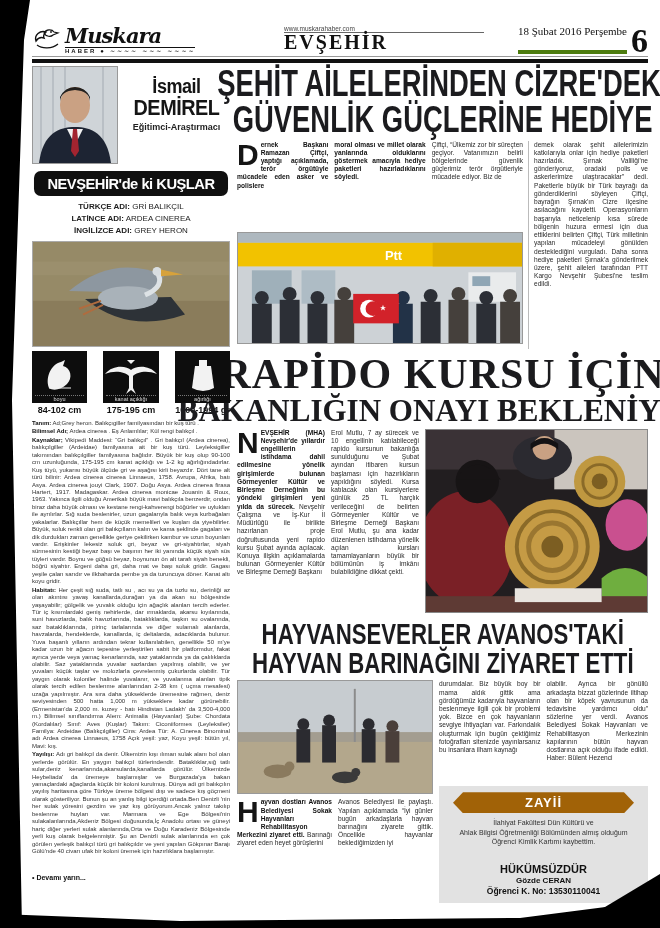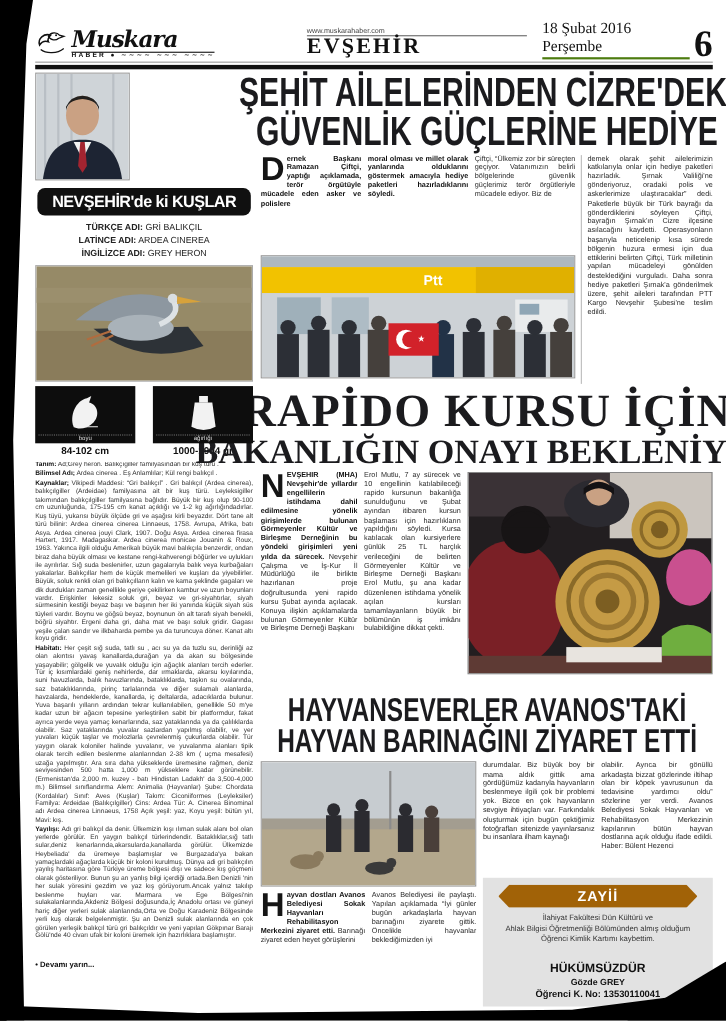--- a/index.html
+++ b/index.html
@@ -20,21 +20,21 @@
   .logo{display:flex;align-items:center;gap:3px;width:170px;margin-top:16px;}
   .logo-glyph{width:30px;height:26px;}
   .logo-text{line-height:1;}
   .logo-main{font-family:"DejaVu Serif",serif;font-weight:bold;font-style:italic;font-size:21px;color:#111;letter-spacing:-1px;}
   .logo-sub{font-size:6px;font-weight:bold;letter-spacing:2px;color:#111;border-top:1px solid #111;margin-top:1px;display:flex;gap:4px;align-items:center;}
   .logo-script{font-family:"DejaVu Serif",serif;font-style:italic;font-size:6px;color:#333;}
   .hdr-mid{flex:1;display:flex;flex-direction:column;align-items:center;transform:translateX(-14px);}
   .hdr-url{font-size:6.5px;color:#444;align-self:flex-start;margin-left:96px;border-bottom:1px solid #666;width:200px;}
   .hdr-guncel{font-family:"Liberation Serif",serif;font-weight:bold;font-size:20px;letter-spacing:2px;color:#111;align-self:flex-start;margin-left:96px;margin-top:-2px;}
   .hdr-right{display:flex;align-items:flex-end;gap:4px;}
-  .hdr-date{font-family:"Liberation Serif",serif;font-size:14px;color:#111;border-bottom:2px solid #4d7c0f;padding-bottom:1px;}
+  .hdr-date{font-family:"Liberation Serif",serif;font-size:11px;color:#111;border-bottom:4px solid #4d7c0f;padding-bottom:13px;}
   .hdr-num{font-family:"Liberation Serif",serif;font-size:34px;font-weight:bold;color:#111;line-height:0.8;}
   .rule-thin{height:1px;background:#999;margin-top:2px;}
   .rule-thick{height:4px;background:#111;margin-top:2px;margin-bottom:3px;}
 
   .content{display:flex;gap:7px;}
   
   .sidebar{width:198px;flex:none;}
   .author-card{display:flex;gap:5px;align-items:flex-start;border:1px solid #bbb;border-width:0 0 0 0;}
   .author-photo{width:84px;height:96px;flex:none;border:1px solid #999;}
   .author-meta{flex:1;text-align:center;padding-top:10px;}
@@ -144,20 +144,25 @@
               <line x1="32" y1="0" x2="32" y2="96"></line>
               <line x1="70" y1="0" x2="70" y2="96"></line>
             </g>
           <path d="M6 96 C10 66 26 60 42 60 C58 60 74 66 78 96 Z" fill="#1d2433"></path>
           <path d="M34 62 L42 78 L50 62 Z" fill="#f2f2f2"></path>
           <path d="M40 62 L44 62 L46 84 L42 90 L38 84 Z" fill="#a32430"></path>
           <ellipse cx="42" cy="38" rx="15" ry="18" fill="#caa183"></ellipse>
           <path d="M27 34 C26 18 58 16 57 34 C57 26 52 22 42 22 C32 22 27 26 27 34 Z" fill="#23201e"></path>
           <path d="M27 34 Q28 24 42 23 Q56 24 57 34 L57 30 Q52 20 42 20 Q32 20 27 30 Z" fill="#23201e"></path>
         </svg>
+        <div class="author-meta">
+          <div class="author-first">İsmail</div>
+          <div class="author-last">DEMİREL</div>
+          <div class="author-title">Eğitimci-Araştırmacı</div>
+        </div>
       </div>
 
       <div class="banner">NEVŞEHİR'de ki KUŞLAR</div>
 
       <div class="bird-info">
         <div><b>TÜRKÇE ADI:</b> <span>GRİ BALIKÇIL</span></div>
         <div><b>LATİNCE ADI:</b> <span>ARDEA CINEREA</span></div>
         <div><b>İNGİLİZCE ADI:</b> <span>GREY HERON</span></div>
       </div>
 
@@ -177,20 +182,29 @@
       <div class="stats">
         <div class="stat">
           <div class="stat-box">
             <svg width="34" height="38" viewBox="0 0 34 38">
               <path d="M6 30 C2 20 8 6 18 4 L22 2 L20 8 C28 10 30 20 24 26 C18 32 10 33 6 30 Z" fill="#f2f2f2"></path>
               <path d="M6 30 L28 30" stroke="#f2f2f2" stroke-width="1"></path>
             </svg>
             <div class="stat-label">boyu</div>
           </div>
           <div class="stat-value">84-102 cm</div>
+        </div>
+        <div class="stat">
+          <div class="stat-box">
+            <svg width="56" height="38" viewBox="0 0 56 38">
+              <path d="M28 6 L24 2 L32 2 Z M2 16 C10 6 24 8 28 12 C32 8 46 6 54 16 C44 12 34 14 30 18 L30 30 L33 36 L28 32 L23 36 L26 30 L26 18 C22 14 12 12 2 16 Z" fill="#f2f2f2"></path>
+            </svg>
+            <div class="stat-label">kanat açıklığı</div>
+          </div>
+          <div class="stat-value">175-195 cm</div>
         </div>
         <div class="stat">
           <div class="stat-box">
             <svg width="30" height="38" viewBox="0 0 30 38">
               <rect x="11" y="2" width="8" height="6" fill="#f2f2f2"></rect>
               <path d="M7 8 L23 8 L26 30 Q15 36 4 30 Z" fill="#f2f2f2"></path>
             </svg>
             <div class="stat-label">ağırlığı</div>
           </div>
           <div class="stat-value">1000-1994 gr</div>
@@ -296,21 +310,21 @@
             <circle cx="176" cy="52" r="17" fill="none" stroke="#8a6a28" stroke-width="3"></circle>
             <circle cx="176" cy="52" r="8" fill="#7c5e22"></circle>
           </g>
           <ellipse cx="204" cy="96" rx="22" ry="26" fill="#c9508f"></ellipse>
           <path d="M178 150 Q200 130 224 148 L224 184 L178 184 Z" fill="#6fae3f"></path>
           <rect x="0" y="168" width="224" height="16" fill="#5e3a34"></rect>
           <rect x="90" y="160" width="88" height="14" fill="#e8e4df"></rect>
         </svg>
       </div>
 
-      <div class="hl hl3" style="margin-top:16px;">
+      <div class="hl hl3" style="margin-top:4px;">
         <div class="hl-sans">HAYVANSEVERLER AVANOS'TAKİ</div>
         <div class="hl-sans">HAYVAN BARINAĞINI ZİYARET ETTİ</div>
       </div>
       <div class="a3-body">
         <div class="a3-left">
           <svg class="a3-photo" viewBox="0 0 196 114" preserveAspectRatio="none">
             <rect width="196" height="114" fill="#c7ccd0"></rect>
             <rect y="52" width="196" height="12" fill="#a39d90"></rect>
             <rect y="62" width="196" height="52" fill="#b3a78c"></rect>
             <line x1="118" y1="8" x2="118" y2="62" stroke="#8b8b8b" stroke-width="2"></line>
@@ -344,21 +358,21 @@
             <div>olabilir. Ayrıca bir gönüllü arkadaşta bizzat gözlerinde iltihap olan bir köpek yavrusunun da tedavisine yardımcı oldu” sözlerine yer verdi. Avanos Belediyesi Sokak Hayvanları ve Rehabilitasyon Merkezinin kapılarının bütün hayvan dostlarına açık olduğu ifade edildi. Haber: Bülent Hezenci</div>
           </div>
           <div class="zayii">
             <div class="zayii-ribbon">ZAYİİ</div>
             <div class="zayii-body">
               <div>İlahiyat Fakültesi Dün Kültürü ve</div>
               <div>Ahlak Bilgisi Öğretmenliği Bölümünden almış olduğum</div>
               <div>Öğrenci Kimlik Kartımı kaybettim.</div>
             </div>
             <div class="zayii-status">HÜKÜMSÜZDÜR</div>
-            <div class="zayii-name">Gözde GREY</div>
+            <div class="zayii-name">Gözde CERAN</div>
             <div class="zayii-id">Öğrenci K. No: 13530110041</div>
           </div>
         </div>
       </div>
 
     </div>
   </div>
 </div>
 
 <div class="scan-left"></div>

